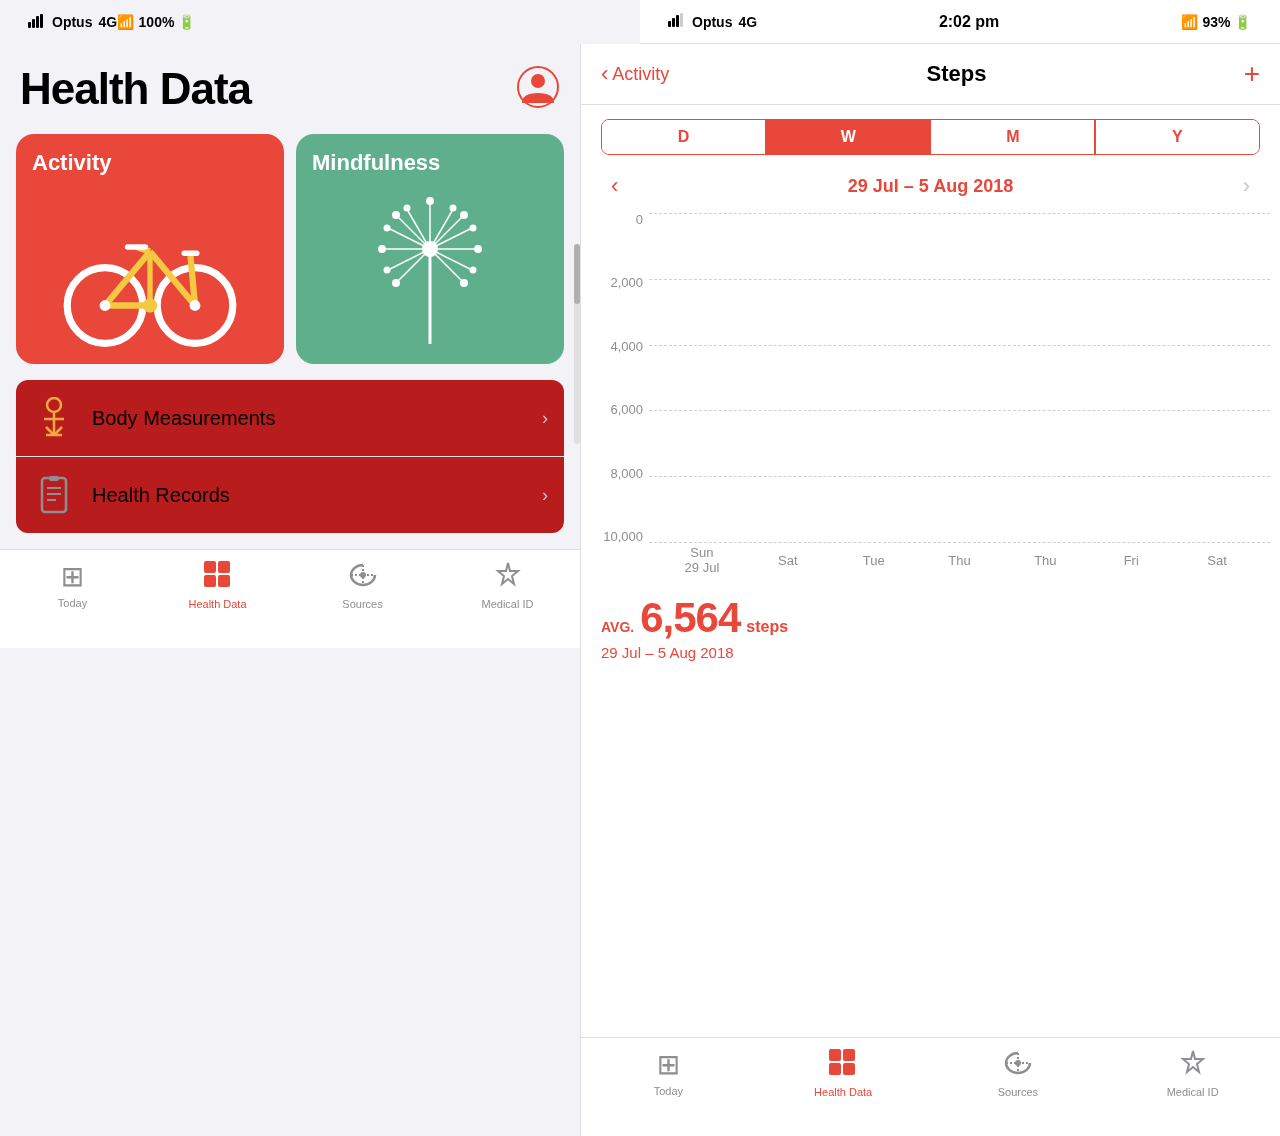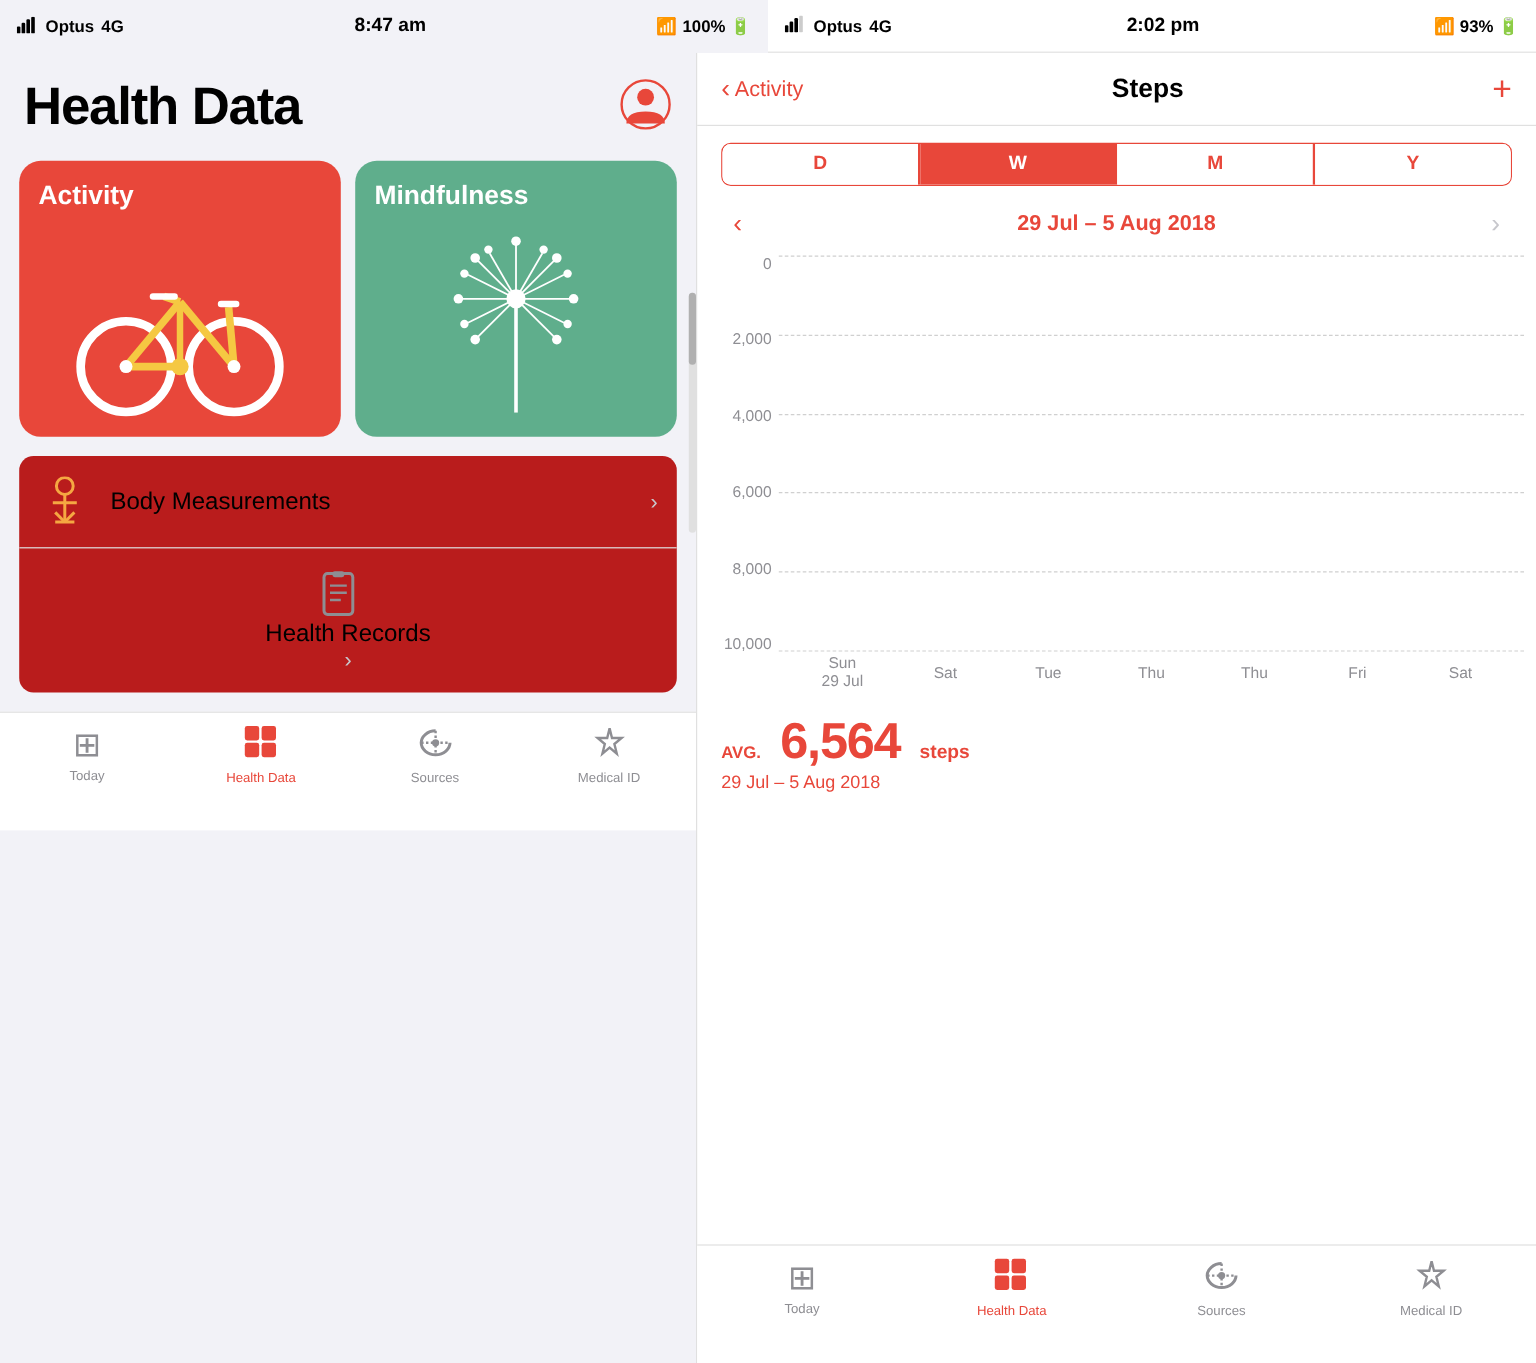--- a/index.html
+++ b/index.html
@@ -17,21 +17,21 @@
     .status-bar {
       display: flex;
       width: 100%;
       height: 44px;
       background: #f2f2f7;
     }
     .status-bar-left, .status-bar-right {
       flex: 1;
       display: flex;
       align-items: center;
-      padding: 0 14px;
+      padding: 0 28px;
       font-size: 15px;
       font-weight: 600;
     }
     .status-bar-right {
       background: white;
       border-bottom: 1px solid #e0e0e0;
     }
     .status-bar-left {
       background: #f2f2f7;
     }
@@ -175,21 +175,21 @@
       border-radius: 12px;
       overflow: hidden;
     }
     .list-item {
       display: flex;
       align-items: center;
       padding: 16px 16px;
       border-bottom: 1px solid #e0e0e0;
       cursor: pointer;
     }
-    .list-item:last-child { border-bottom: none; flex-direction: column; }
+    .list-item:last-child { border-bottom: none; }
     .list-item-icon {
       width: 44px;
       height: 44px;
       margin-right: 16px;
       display: flex;
       align-items: center;
       justify-content: center;
     }
     .list-item-label {
       font-size: 20px;
@@ -410,21 +410,21 @@
       color: #8e8e93;
     }
 
     
     .stats-section {
       padding: 14px 20px 10px 20px;
     }
     .avg-row {
       display: flex;
       align-items: baseline;
-      gap: 16px;
+      gap: 6px;
     }
     .avg-label {
       font-size: 14px;
       color: #e8473a;
       font-weight: 600;
     }
     .avg-value {
       font-size: 42px;
       font-weight: 700;
       color: #e8473a;
@@ -481,21 +481,20 @@
         <svg width="18" height="14" viewBox="0 0 18 14">
           <rect x="0" y="8" width="3" height="6" rx="1" fill="#000"></rect>
           <rect x="4" y="5" width="3" height="9" rx="1" fill="#000"></rect>
           <rect x="8" y="2" width="3" height="12" rx="1" fill="#000"></rect>
           <rect x="12" y="0" width="3" height="14" rx="1" fill="#000"></rect>
         </svg>
       </span>
       <span>Optus</span>
       <span>4G</span>
     </div>
-    <div class="status-time-left">8:47 am</div>
     <div style="display:flex;align-items:center;gap:4px;">
       <span style="font-size:14px;">📶</span>
       <span style="font-size:14px;font-weight:600;">100%</span>
       <span style="font-size:14px;">🔋</span>
     </div>
   </div>
 
   <div class="status-bar-right">
     <div class="status-right-info">
       <span>

